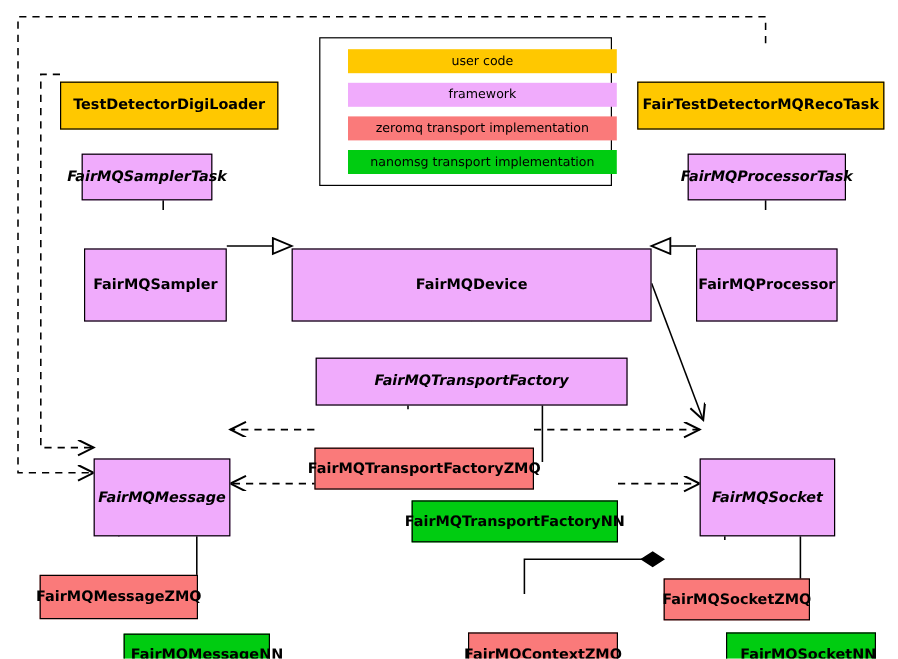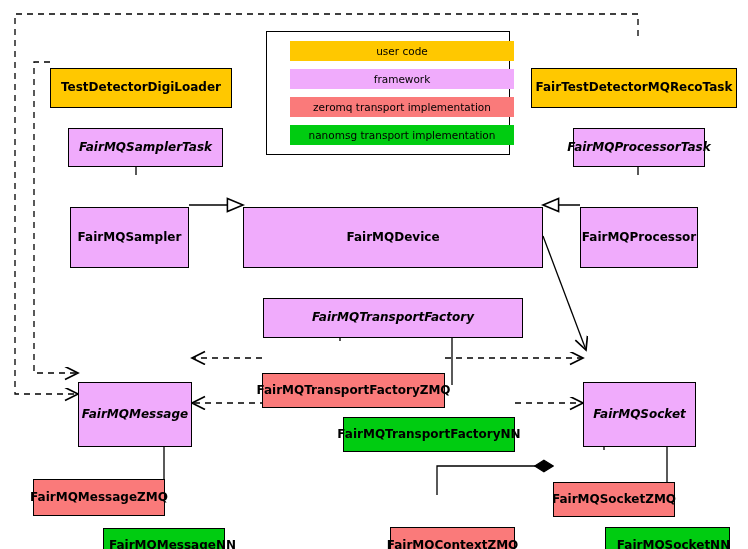--- a/index.html
+++ b/index.html
@@ -77,21 +77,21 @@
 
       <line x1="604" y1="450" x2="604" y2="415" marker-end="url(#tri)"></line>
 
       <polyline points="667,495 667,415" marker-end="url(#tri)"></polyline>
 
       <polyline points="437,495 437,466 553,466" marker-end="url(#diam)"></polyline>
     </g>
   </svg>
 
   <div class="node user" style="left:50px;top:36px;width:182px;height:40px;">TestDetectorDigiLoader</div>
-  <div class="node framework abstract" style="left:68px;top:96px;width:155px;height:39px;">FairMQSamplerTask</div>
+  <div class="node framework abstract" style="left:68px;top:96px;width:109px;height:39px;">FairMQSamplerTask</div>
   <div class="node framework" style="left:70px;top:175px;width:119px;height:61px;">FairMQSampler</div>
   <div class="node framework" style="left:243px;top:175px;width:300px;height:61px;">FairMQDevice</div>
   <div class="node user" style="left:531px;top:36px;width:206px;height:40px;">FairTestDetectorMQRecoTask</div>
   <div class="node framework abstract" style="left:573px;top:96px;width:132px;height:39px;">FairMQProcessorTask</div>
   <div class="node framework" style="left:580px;top:175px;width:118px;height:61px;">FairMQProcessor</div>
   <div class="node framework abstract" style="left:263px;top:266px;width:260px;height:40px;">FairMQTransportFactory</div>
   <div class="node nn" style="left:343px;top:385px;width:172px;height:35px;">FairMQTransportFactoryNN</div>
   <div class="node zmq" style="left:262px;top:341px;width:183px;height:35px;">FairMQTransportFactoryZMQ</div>
   <div class="node framework abstract" style="left:78px;top:350px;width:114px;height:65px;">FairMQMessage</div>
   <div class="node framework abstract" style="left:583px;top:350px;width:113px;height:65px;">FairMQSocket</div>

